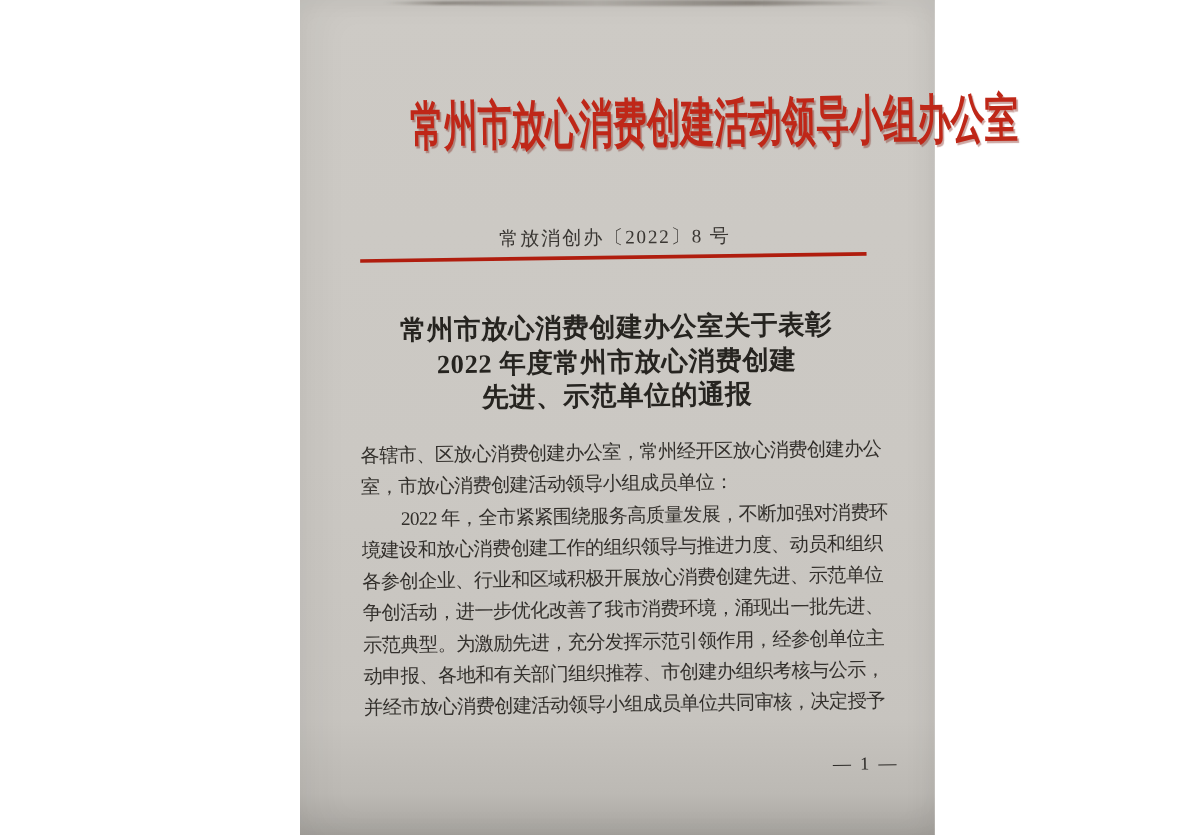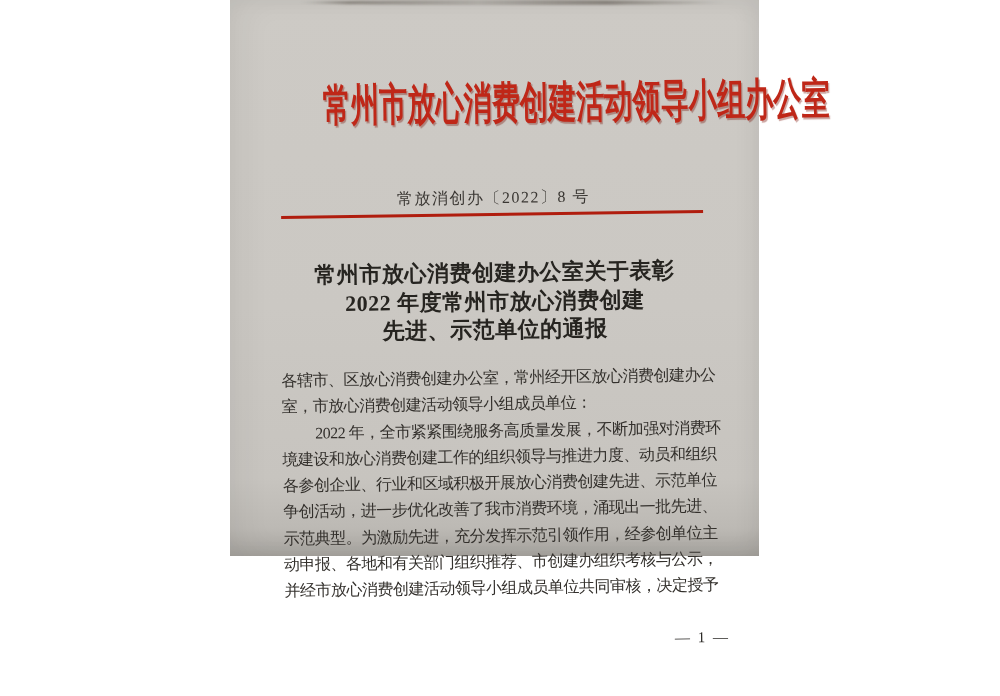--- a/index.html
+++ b/index.html
@@ -1,21 +1,21 @@
 <!DOCTYPE html>
 <html><head>
 <meta charset="utf-8">
 <style>
   html,body{margin:0;padding:0;background:#ffffff;}
   .stage{
     position:relative;width:1000px;height:696px;background:#ffffff;overflow:hidden;
     font-family:"Liberation Serif","DejaVu Serif",serif;
   }
   .paper{
-    position:absolute;left:230px;top:0;width:529px;height:556px;
+    position:absolute;left:250px;top:0;width:529px;height:696px;
     background:linear-gradient(180deg,#cdcac5 0%,#cbc8c3 55%,#c7c4bf 86%,#bcb9b4 95%,#a8a5a0 100%);
     box-shadow:inset 14px 0 30px rgba(0,0,0,0.045), inset -8px 0 20px rgba(0,0,0,0.05);
   }
   .top-edge{
     position:absolute;top:0;left:68px;width:428px;height:5px;border-radius:50%;
     background:linear-gradient(90deg,rgba(72,64,56,0) 0%,rgba(72,64,56,0.45) 12%,rgba(72,64,56,0.18) 42%,rgba(72,64,56,0.5) 72%,rgba(72,64,56,0) 100%);
     filter:blur(1px);
   }
   .content{position:absolute;left:0;top:0;width:100%;height:100%;transform:rotate(-0.8deg);transform-origin:50% 50%;}
   .red-header{

